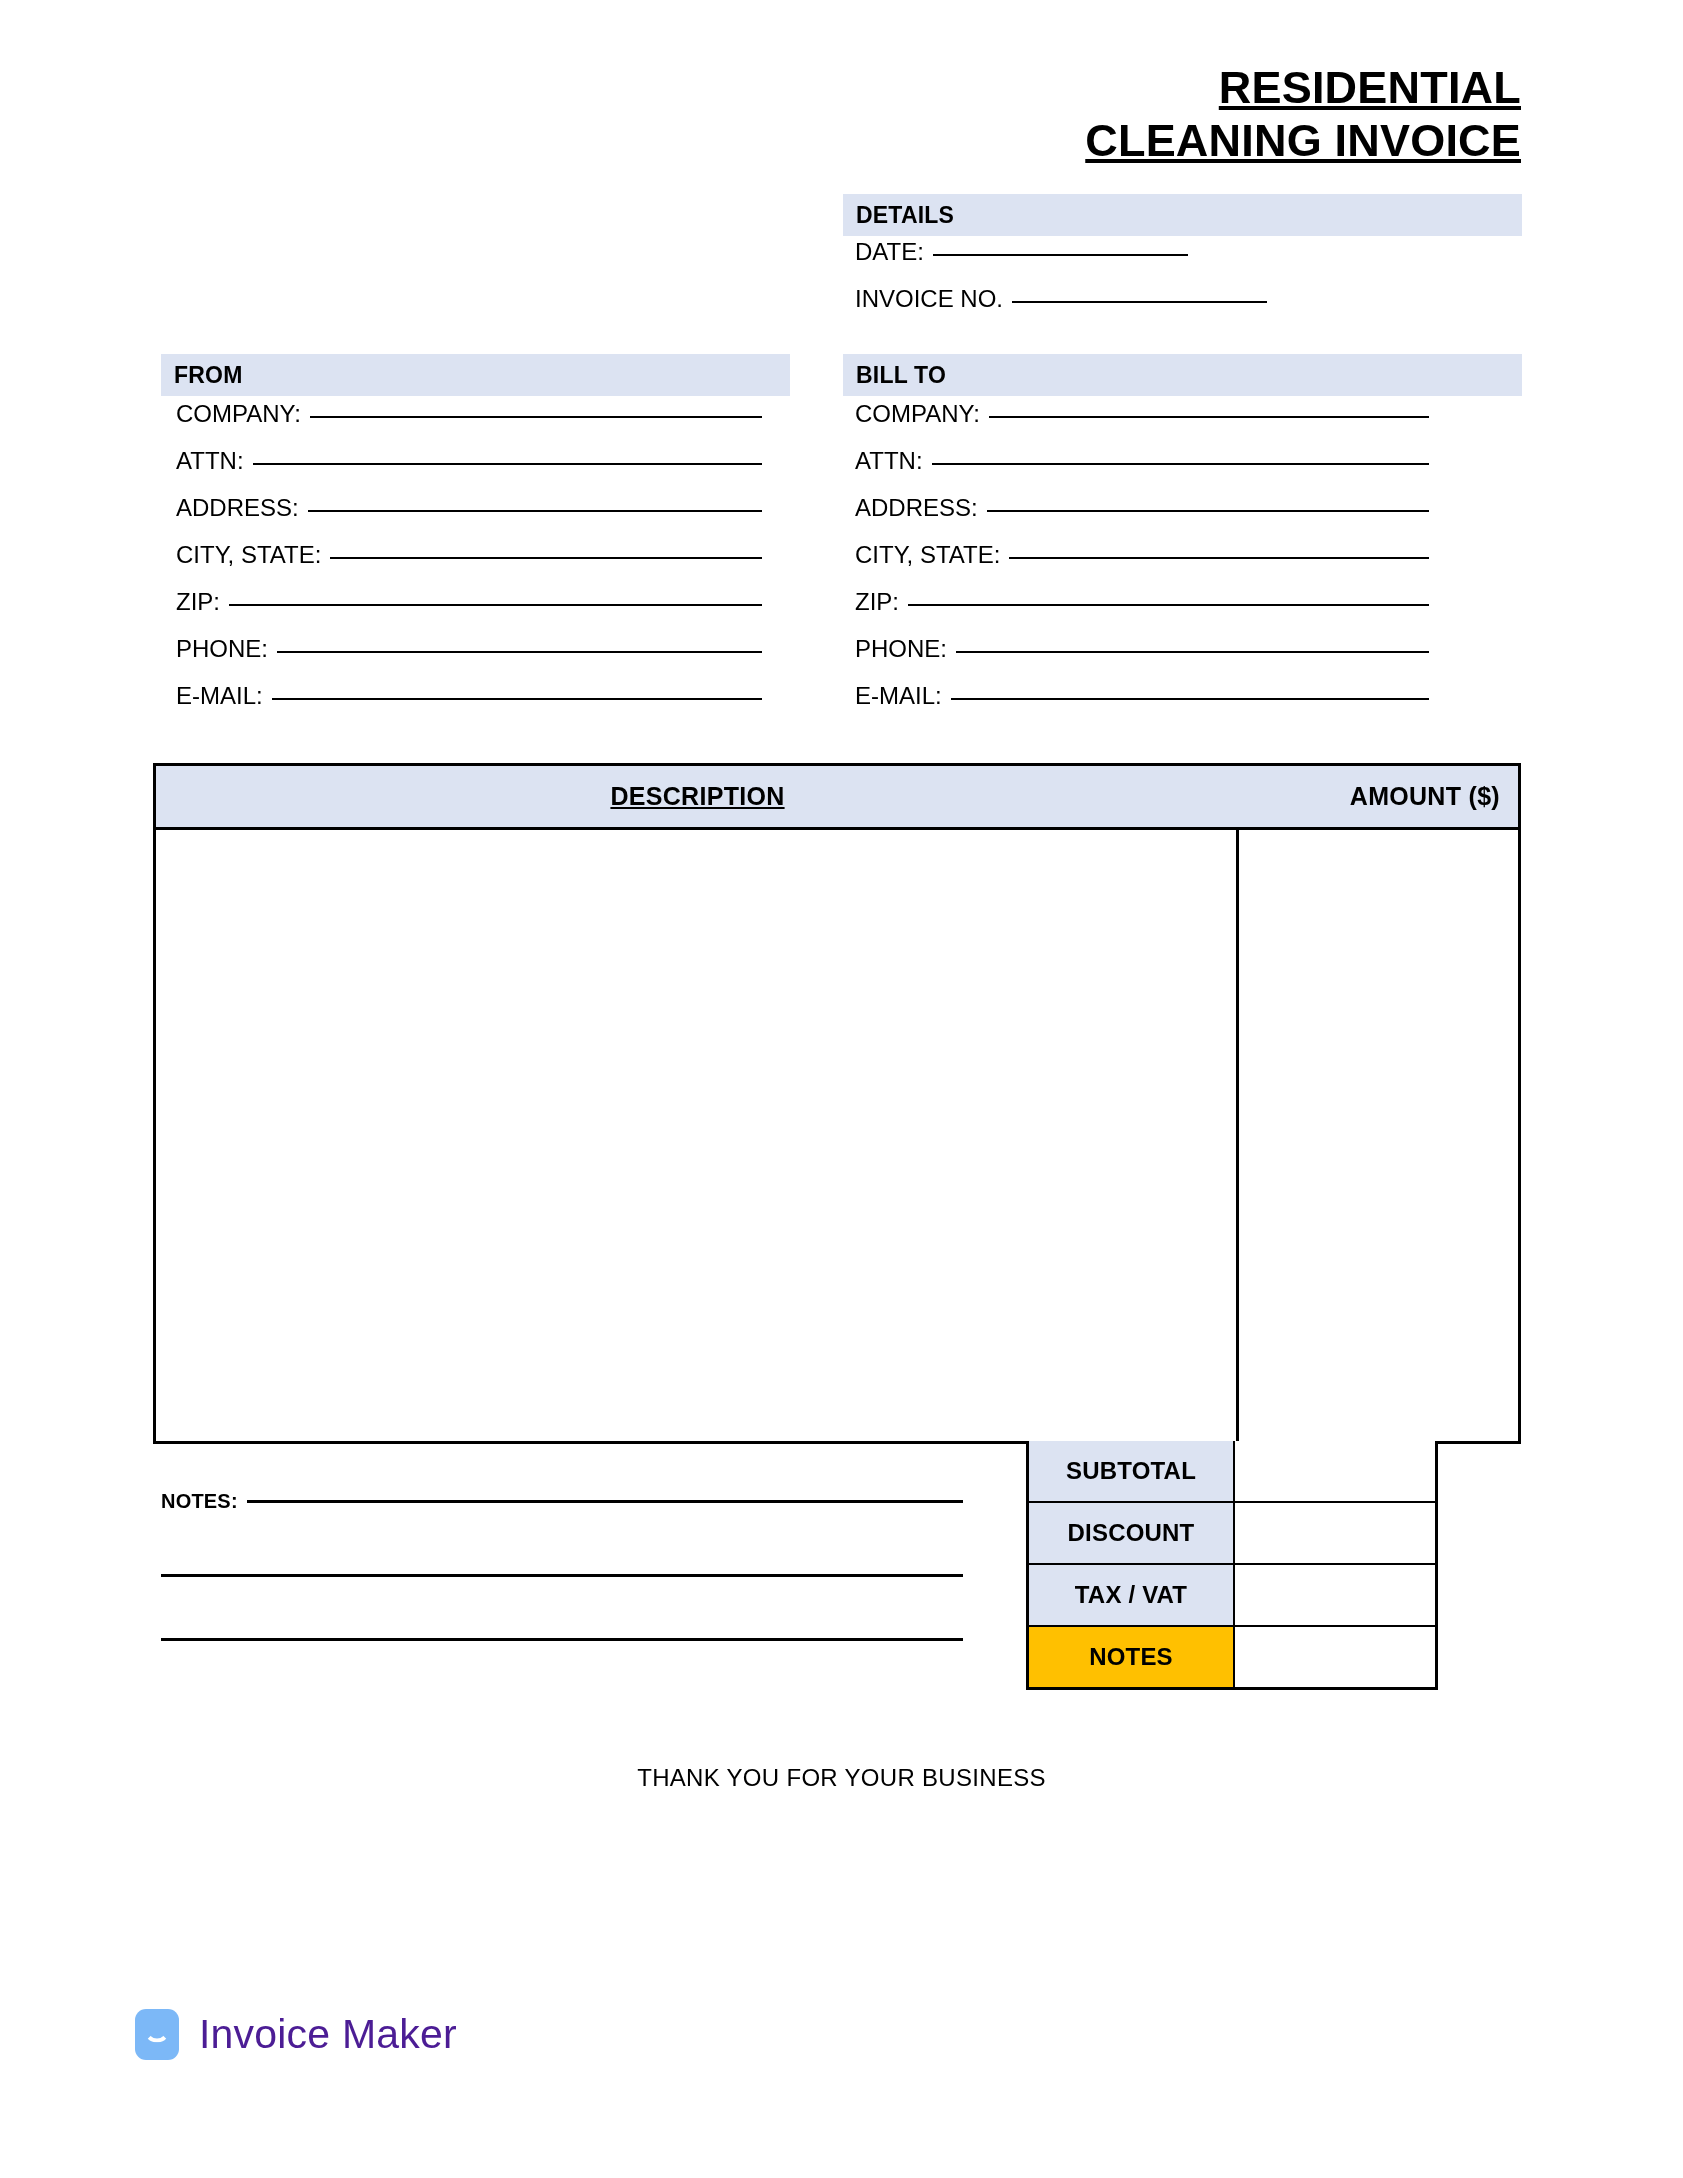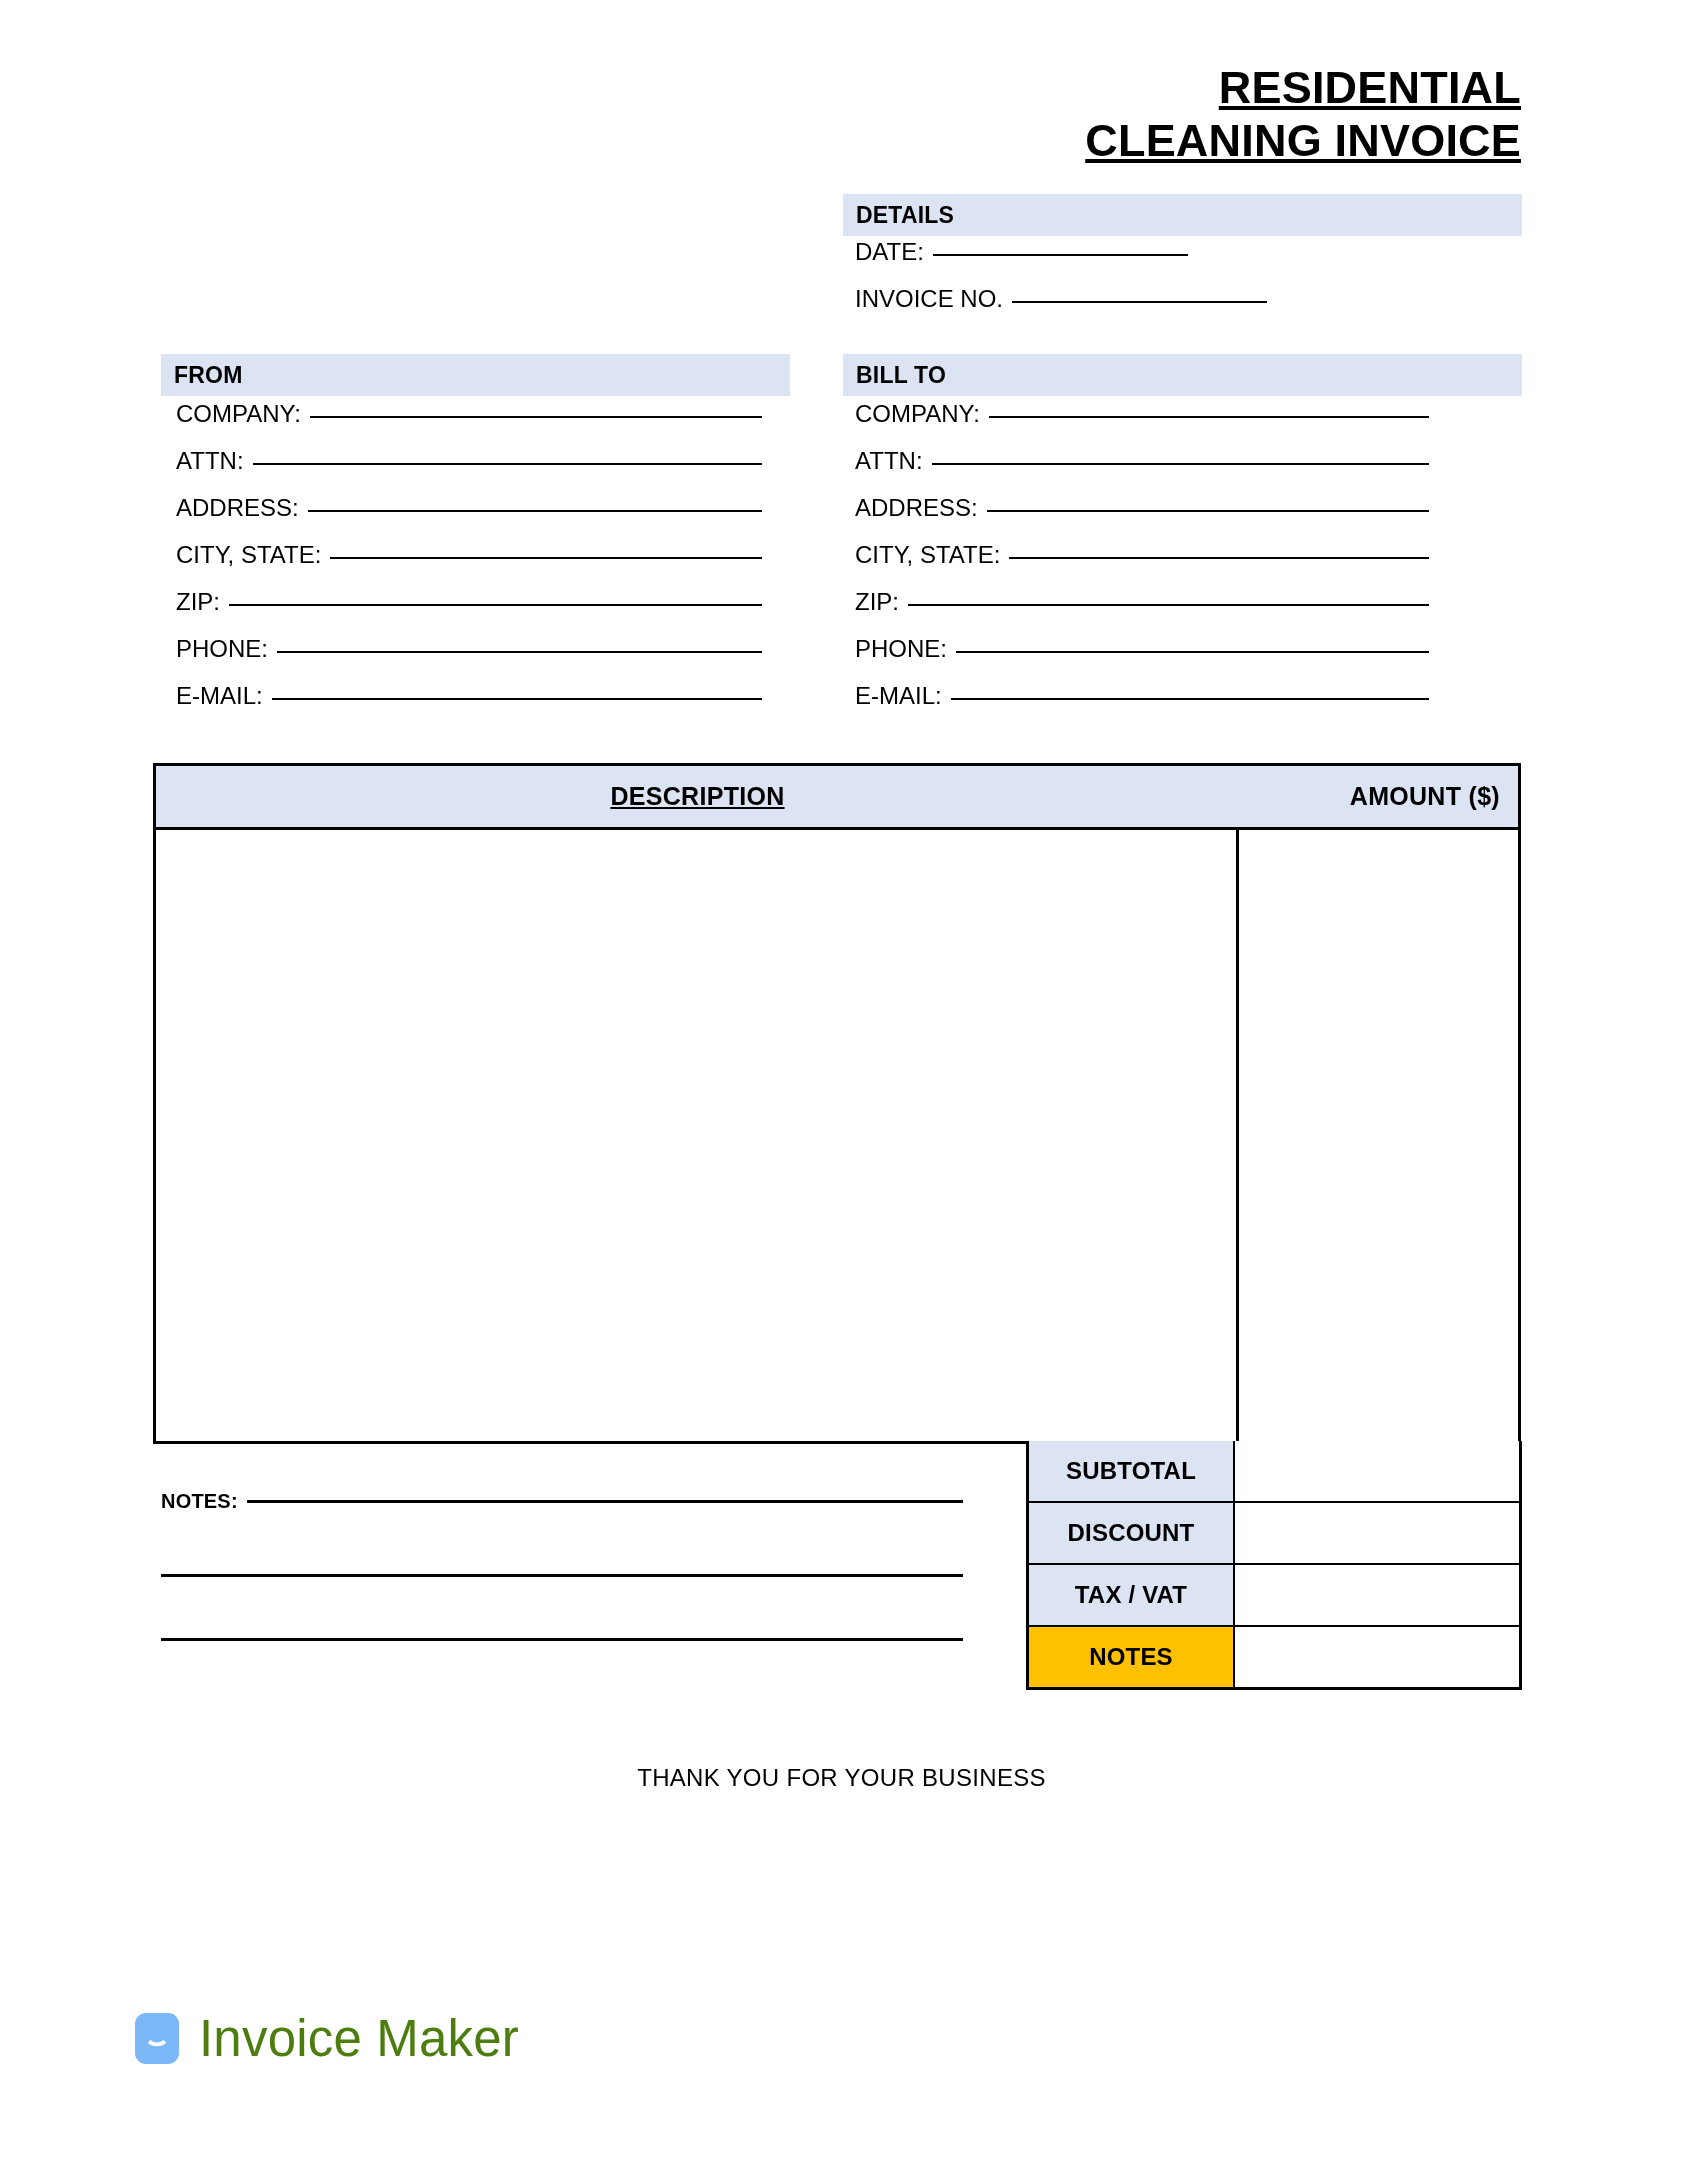--- a/index.html
+++ b/index.html
@@ -144,21 +144,21 @@
     flex: 0 0 1080px;
     border-right: 3px solid #000;
   }
   .body-amount { flex: 1 1 auto; }
 
   
   #totals {
     position: absolute;
     left: 1026px;
     top: 1441px;
-    width: 496px;
+    width: 412px;
     border: 3px solid #000;
     border-top: none;
     box-sizing: border-box;
   }
   .total-row {
     display: flex;
     height: 60px;
     border-bottom: 2.5px solid #000;
   }
   .total-row:last-child { border-bottom: none; }
@@ -244,22 +244,22 @@
     height: 13px;
     border: 4px solid #ffffff;
     border-top: none;
     border-left-color: transparent;
     border-right-color: transparent;
     border-radius: 0 0 26px 26px;
     box-sizing: border-box;
   }
   .brand-name {
     margin-left: 20px;
-    font-size: 51px;
-    color: #4d7c0f;
+    font-size: 41px;
+    color: #4c1d95;
     letter-spacing: 0.2px;
   }
 </style>
 </head>
 <body>
 
 <div class="page">
 
   <div class="title-block">
     <div class="title-line">RESIDENTIAL</div>

